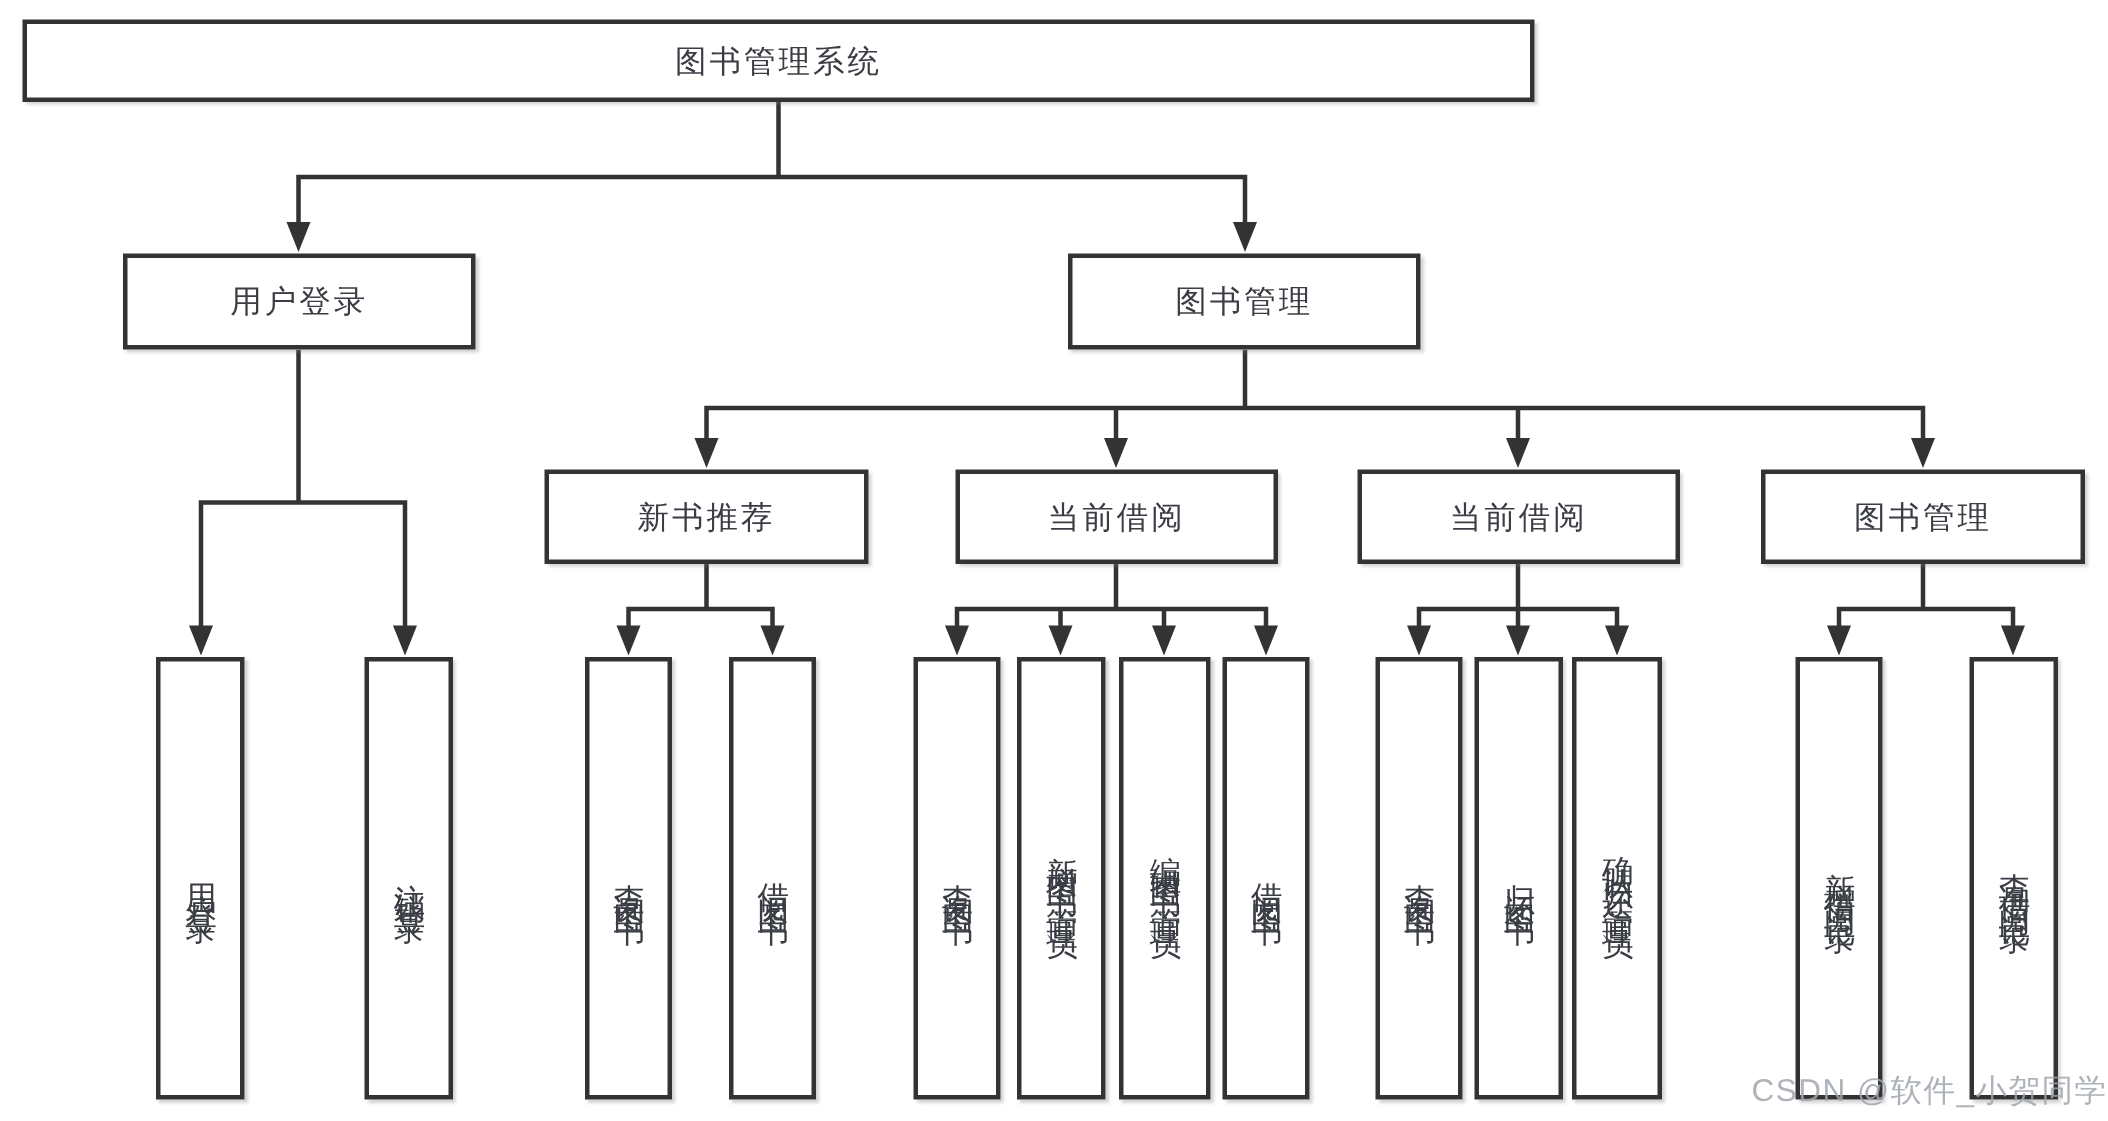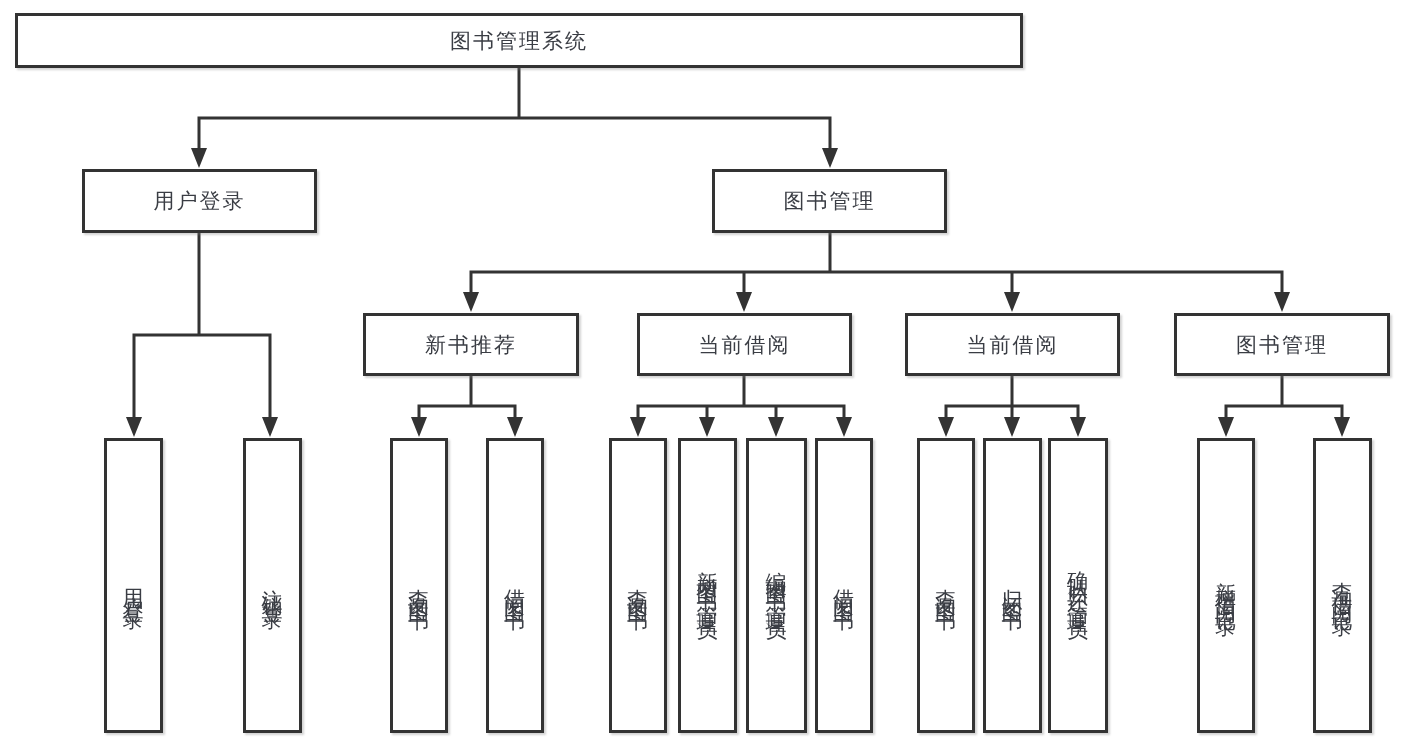--- a/index.html
+++ b/index.html
@@ -129,13 +129,14 @@
     <span class="v-label">确认归还（管理员）</span>
   </div>
 
   <div class="box" style="left:1197px;top:438px;width:58px;height:295px;">
     <span class="v-label">新增借阅记录</span>
   </div>
   <div class="box" style="left:1313px;top:438px;width:59px;height:295px;">
     <span class="v-label">查询借阅记录</span>
   </div>
 
+  <div class="watermark">CSDN @软件_小贺同学</div>
 </div>
 
 </body></html>

